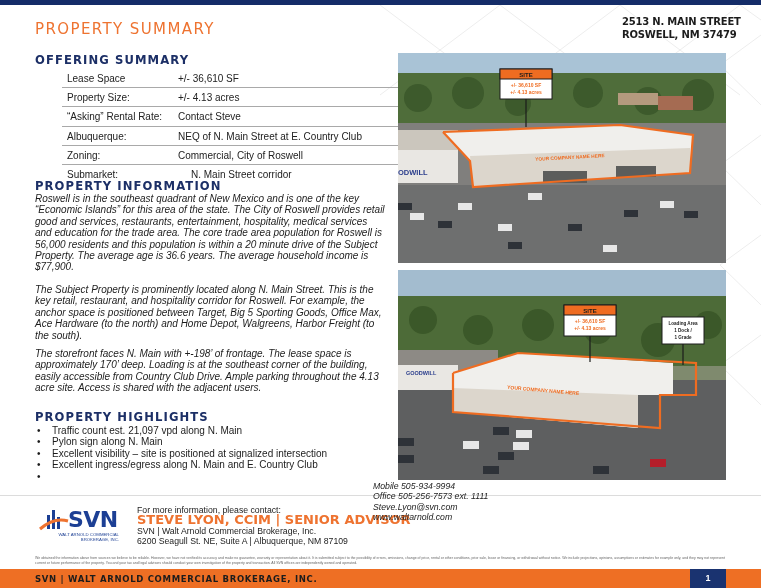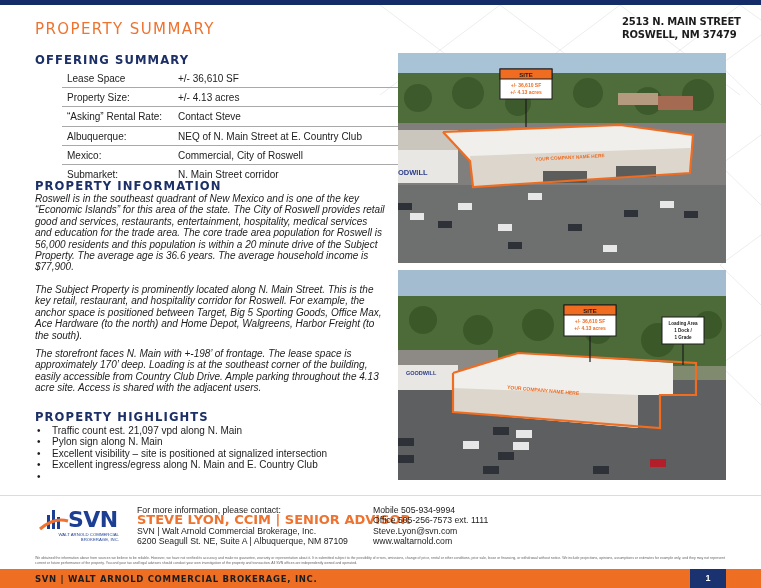--- a/index.html
+++ b/index.html
@@ -11,21 +11,21 @@
   .bg-pattern { position: absolute; left: 380px; top: 5px; width: 381px; height: 490px; overflow: hidden; }
 
   .page-title { position: absolute; left: 35px; top: 20px; font-family: "DejaVu Sans", sans-serif; font-weight: normal; font-size: 15px; letter-spacing: 1.4px; color: #ee7330; }
 
   .address { position: absolute; left: 622px; top: 15px; font-family: "DejaVu Sans", sans-serif; font-weight: bold; font-size: 10px; line-height: 13px; color: #1c1c1c; letter-spacing: -0.2px; }
 
   .section-title { position: absolute; left: 35px; font-family: "DejaVu Sans", sans-serif; font-weight: bold; font-size: 11.6px; letter-spacing: 1.1px; color: #1c2f66; }
 
   .offer-table { position: absolute; left: 33px; top: 69px; width: 346px; margin-left: 29px; }
   .offer-row { display: flex; height: 19.2px; border-bottom: 1px solid #a9a9a9; font-size: 10px; line-height: 19px; color: #222; }
-  .offer-row:last-child { border-bottom: none; }
+  .offer-row:last-child { border-bottom: none; gap: 13px; }
   .offer-label { width: 116px; padding-left: 5px; }
   .offer-value { flex: 1; }
 
   .info-text { position: absolute; left: 35px; width: 350px; font-size: 10px; line-height: 11.4px; color: #1c1c1c; font-style: italic; }
 
   .highlights { position: absolute; left: 35px; top: 425px; width: 350px; list-style: none; }
   .highlights li { font-size: 10px; line-height: 11.4px; display: flex; color: #1c1c1c; }
   .bullet { width: 17px; padding-left: 2px; }
 
   .photo { position: absolute; left: 398px; width: 328px; height: 210px; overflow: hidden; background: #7f8a6e; }
@@ -33,21 +33,21 @@
 
   .footer-divider { position: absolute; left: 0; top: 495px; width: 761px; height: 1px; background: #dcdcdc; }
 
   .logo { position: absolute; left: 38px; top: 507px; width: 80px; height: 38px; }
   .logo-text { position: absolute; left: 30px; top: 0px; font-family: "DejaVu Sans", sans-serif; font-weight: bold; font-size: 22px; color: #1c3f94; letter-spacing: -0.5px; }
   .logo-sub { position: absolute; left: 5px; top: 25px; width: 76px; font-size: 4.3px; line-height: 5px; color: #1c3f94; text-align: right; }
 
   .contact { position: absolute; left: 137px; top: 505px; font-size: 8.7px; line-height: 10.4px; color: #222; }
   .contact .name { color: #ee7330; font-weight: bold; font-family: "DejaVu Sans", sans-serif; font-size: 13px; }
 
-  .contact-right { position: absolute; left: 373px; top: 505px; font-size: 8.7px; line-height: 10.4px; color: #222; }
+  .contact-right { position: absolute; left: 373px; top: 481px; font-size: 8.7px; line-height: 10.4px; color: #222; font-style: italic; }
 
   .disclaimer { position: absolute; left: 35px; top: 556px; width: 696px; font-size: 3.5px; line-height: 4.6px; color: #666; }
 
   .bottom-bar { position: absolute; left: 0; top: 569px; width: 761px; height: 19px; background: #ee6f24; }
   .bottom-bar-text { position: absolute; left: 35px; top: 574px; font-family: "DejaVu Sans", sans-serif; font-weight: bold; font-size: 8.5px; letter-spacing: 0.7px; color: #1c1c1c; }
   .page-num { position: absolute; left: 690px; top: 569px; width: 36px; height: 19px; background: #1a3370; color: #fff; font-size: 9px; font-weight: bold; text-align: center; line-height: 19px; }
 </style>
 </head>
 <body>
 
@@ -83,21 +83,21 @@
   </div>
   <div class="offer-row">
     <div class="offer-label">“Asking” Rental Rate:</div>
     <div class="offer-value">Contact Steve</div>
   </div>
   <div class="offer-row">
     <div class="offer-label">Albuquerque:</div>
     <div class="offer-value">NEQ of N. Main Street at E. Country Club</div>
   </div>
   <div class="offer-row">
-    <div class="offer-label">Mexico:</div>
+    <div class="offer-label">Zoning:</div>
     <div class="offer-value">Commercial, City of Roswell</div>
   </div>
   <div class="offer-row">
     <div class="offer-label">Submarket:</div>
     <div class="offer-value">N. Main Street corridor</div>
   </div>
 </div>
 
 <div class="section-title" style="top:179px;">PROPERTY INFORMATION</div>
 <p class="info-text" style="top:193px;">Roswell is in the southeast quadrant of New Mexico and is one of the key “Economic Islands” for this area of the state. The City of Roswell provides retail good and services, restaurants, entertainment, hospitality, medical services and education for the trade area. The core trade area population for Roswell is 56,000 residents and this population is within a 20 minute drive of the Subject Property.  The average age is 36.6 years. The average household income is $77,900.</p>

